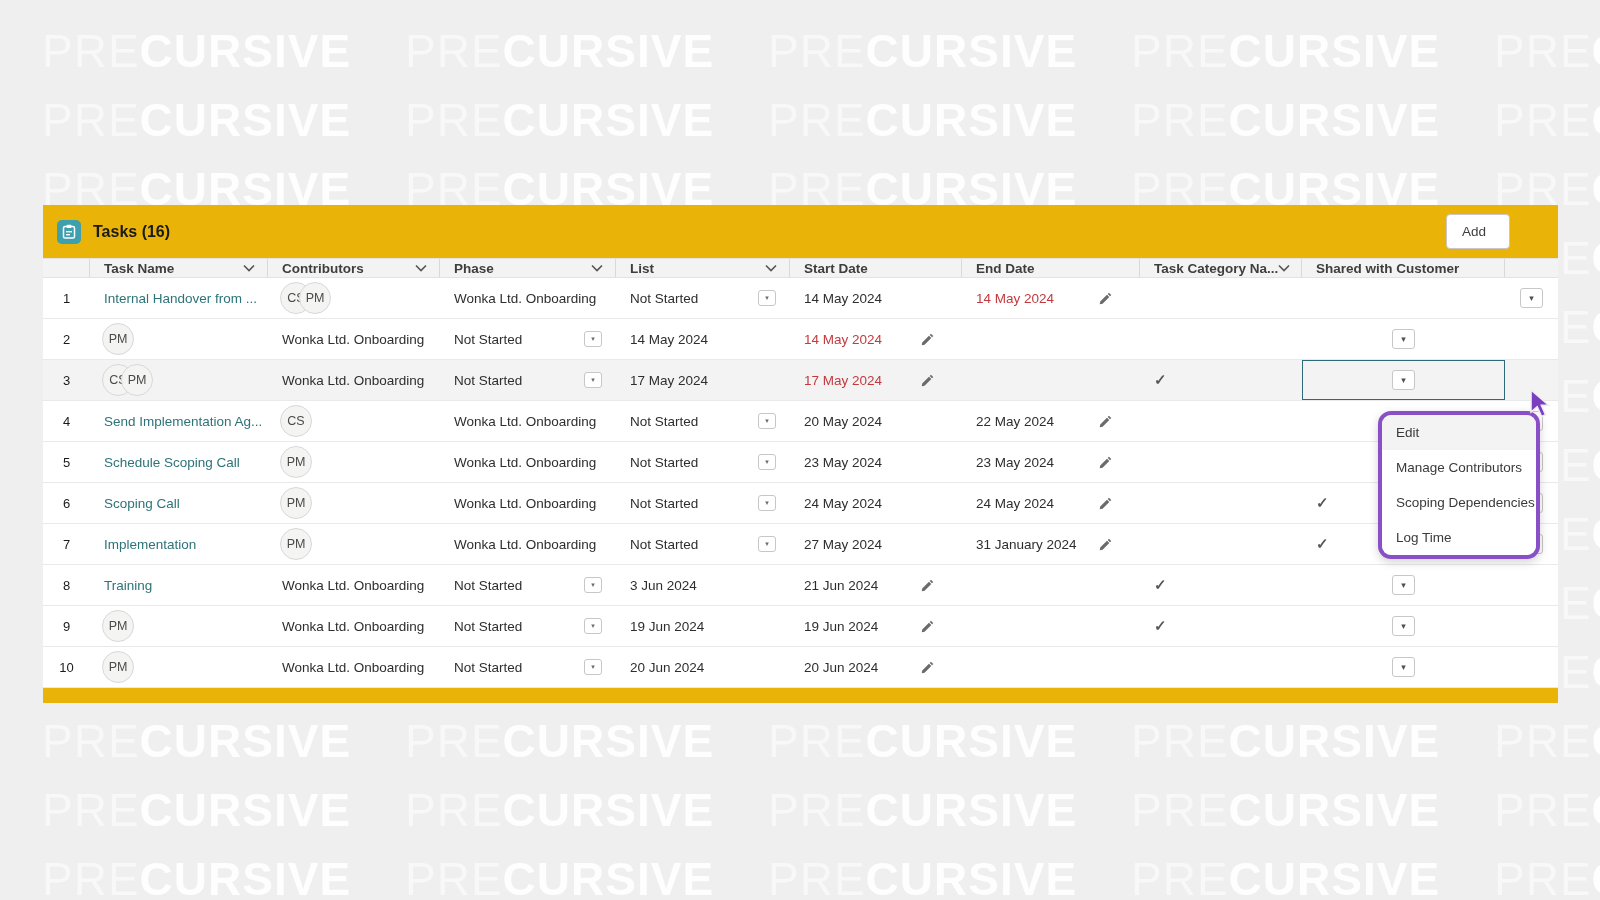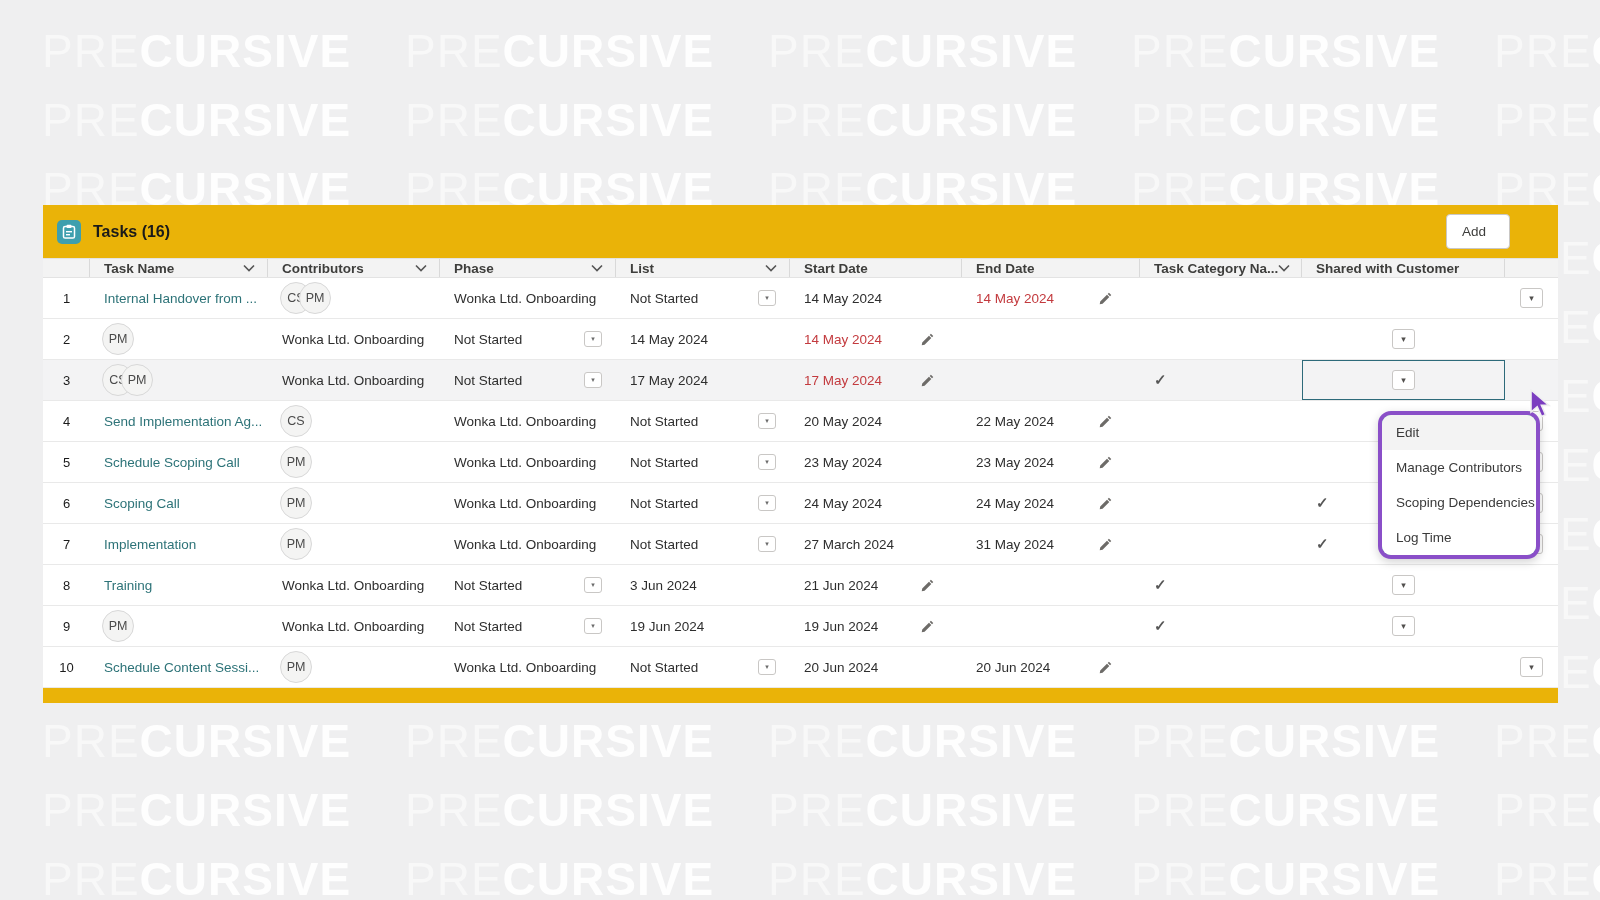--- a/index.html
+++ b/index.html
@@ -325,23 +325,23 @@
           <span>Implementation</span>
         </div>
         <div class="td contrib">
           <span class="badge">PM</span>
         </div>
         <div class="td">Wonka Ltd. Onboarding</div>
         <div class="td list">
           <span>Not Started</span>
           <span class="mini-btn">▾</span>
         </div>
-        <div class="td">27 March 2024</div>
-        <div class="td end">
-          <span>31 May 2024</span>
+        <div class="td">27 May 2024</div>
+        <div class="td end">
+          <span>31 January 2024</span>
           <span class="pencil">
             <svg width="13" height="13" viewBox="0 0 16 16">
               <path fill="#6d6b68" d="M12.2 0.9 L15.1 3.8 L13.6 5.3 L10.7 2.4 Z M9.8 3.3 L12.7 6.2 L4.4 14.5 L0.9 15.1 L1.5 11.6 Z"></path>
             </svg>
           </span>
         </div>
         <div class="td"></div>
         <div class="td">
           <span class="check">✓</span>
         </div>
@@ -398,23 +398,20 @@
         <div class="td"></div>
         <div class="td">
           <span class="check">✓</span>
         </div>
         <div class="td actions">
           <button class="abtn">▾</button>
         </div>
       </div>
       <div class="tr">
         <div class="td num">10</div>
-        <div class="td task">
-          <span>Schedule Content Sessi...</span>
-        </div>
         <div class="td contrib">
           <span class="badge">PM</span>
         </div>
         <div class="td">Wonka Ltd. Onboarding</div>
         <div class="td list">
           <span>Not Started</span>
           <span class="mini-btn">▾</span>
         </div>
         <div class="td">20 Jun 2024</div>
         <div class="td end">

